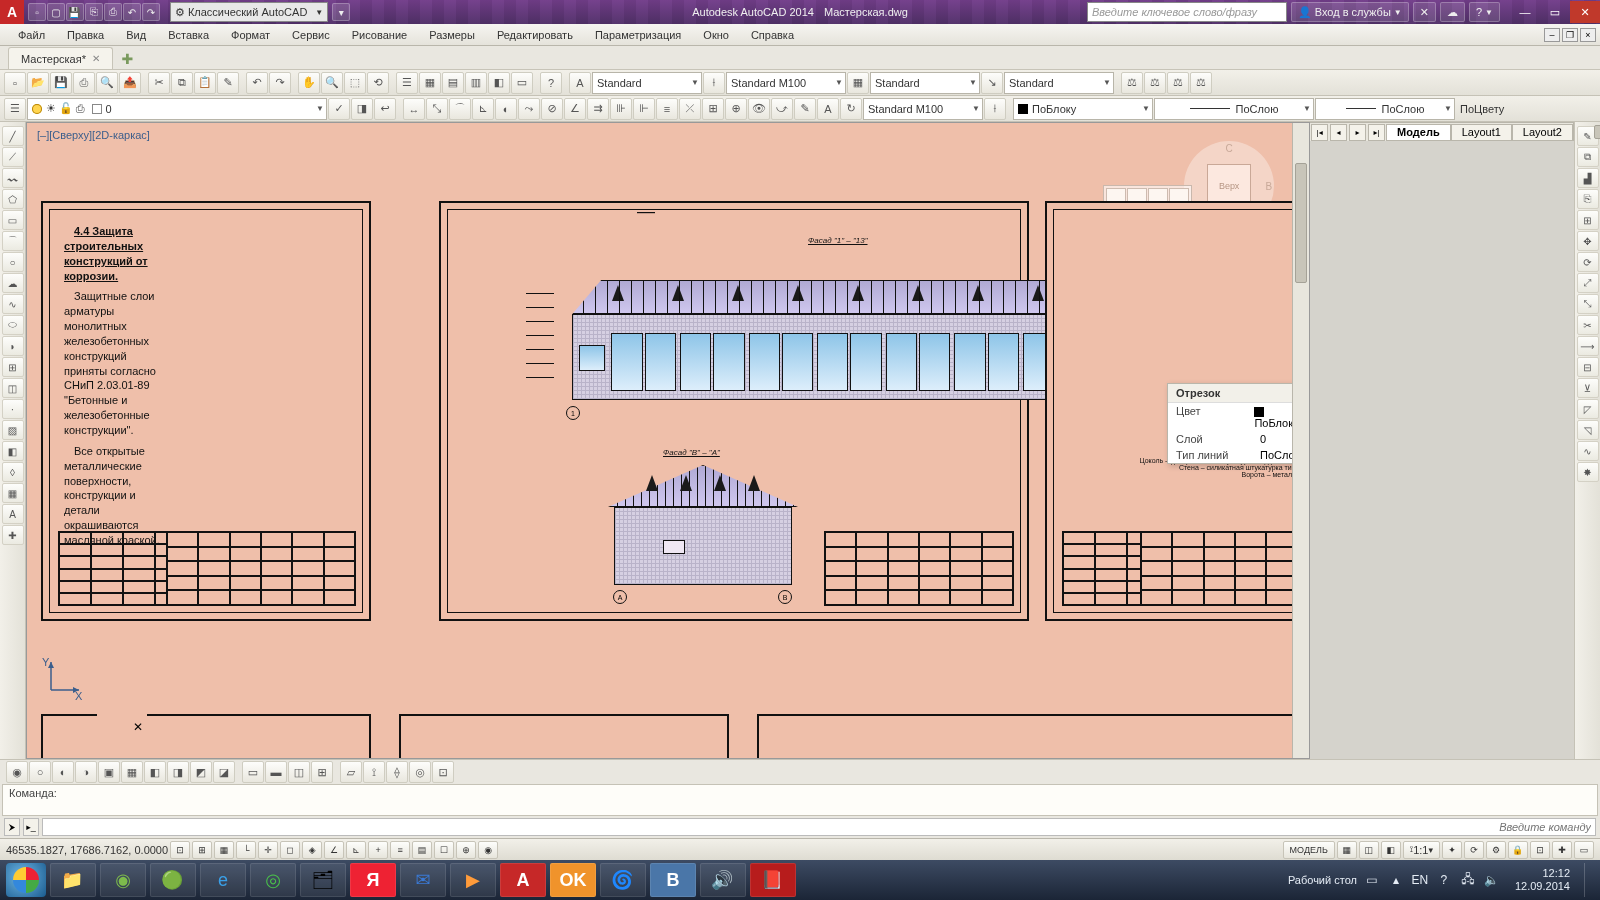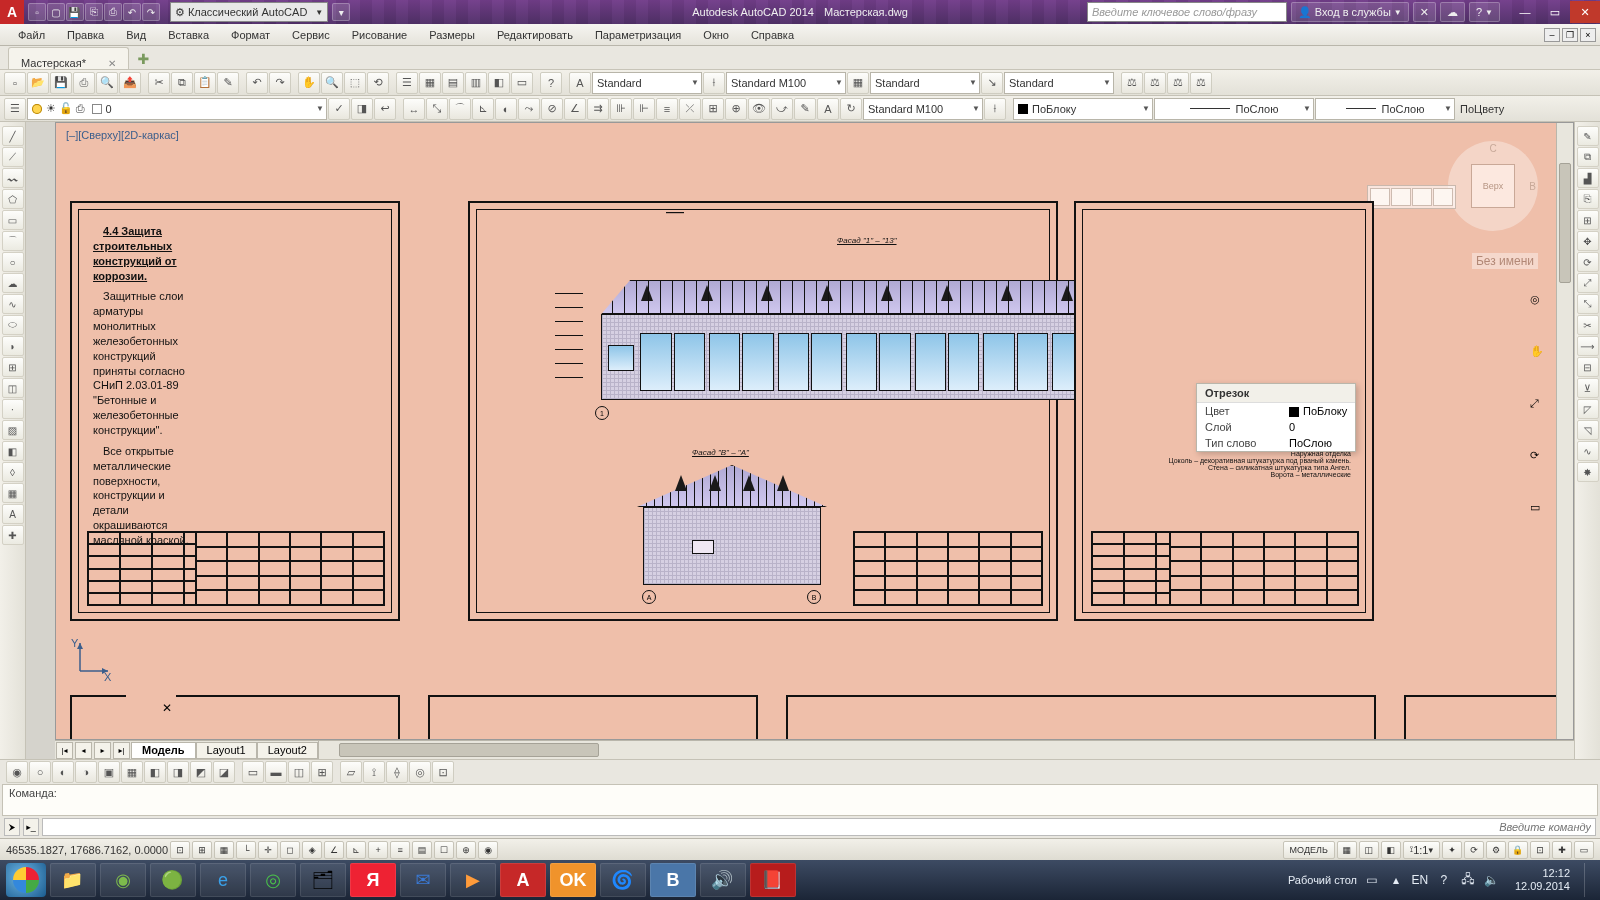--- a/index.html
+++ b/index.html
@@ -19,37 +19,37 @@
 .winbtns { display:flex; margin-left:6px; }
 .winbtn { width:30px; height:22px; display:flex; align-items:center; justify-content:center; color:#fff; font-size:11px; }
 .winbtn.close { background:#c0392b; }
 
 .menubar { height:22px; background:linear-gradient(#f6f5f1,#e5e3db); border-bottom:1px solid #b9b6ab; display:flex; align-items:center; padding:0 8px; gap:2px; position:relative;}
 .menubar .m { padding:2px 10px; color:#333; cursor:default; }
 .doc-winbtns{position:absolute; right:4px; display:flex; gap:2px;}
 .doc-winbtns span{width:16px;height:14px;border:1px solid #999;background:#eee;display:flex;align-items:center;justify-content:center;font-size:9px;}
 
 .doctabs { height:24px; background:#e9e7e0; border-bottom:1px solid #c7c4b8; display:flex; align-items:flex-end; padding-left:8px; }
-.doctab { height:22px; padding:0 12px; background:#f5f3ec; border:1px solid #c7c4b8; border-bottom:none; border-radius:3px 3px 0 0; display:flex; align-items:flex-end; gap:22px; font-size:11px; color:#333;}
+.doctab { height:22px; padding:0 12px; background:#f5f3ec; border:1px solid #c7c4b8; border-bottom:none; border-radius:3px 3px 0 0; display:flex; align-items:center; gap:6px; font-size:11px; color:#333;}
 .doctab .x{font-size:10px;color:#888;}
 .doc-plus{width:20px;height:20px;margin-left:4px;display:flex;align-items:center;justify-content:center;color:#7a9a5e;font-size:14px;}
 
 .toolbar{height:26px;background:linear-gradient(#f2f0e9,#e3e1d8);border-bottom:1px solid #c5c2b6;display:flex;align-items:center;padding:0 4px;gap:1px;}
 .tb{width:22px;height:22px;border:1px solid #cfcdc1;background:linear-gradient(#fdfdfb,#e9e7de);border-radius:2px;display:flex;align-items:center;justify-content:center;font-size:11px;color:#555;}
 .sep{width:5px;}
 .combo{height:22px;border:1px solid #b8b5a9;background:#fff;display:flex;align-items:center;padding:0 4px;font-size:11px;color:#333;position:relative;}
 .combo .dd{position:absolute;right:2px;font-size:8px;color:#555;}
 .layer-led{width:10px;height:10px;border-radius:50%;background:#ffd54f;margin-right:4px;box-shadow:0 0 0 1px #b8860b inset;}
 
 .main{flex:1;display:flex;min-height:0;}
 .vtb{width:26px;background:linear-gradient(90deg,#f2f0e9,#e3e1d8);border-right:1px solid #c5c2b6;display:flex;flex-direction:column;align-items:center;padding-top:4px;gap:1px;}
 .vtb.right{border-right:none;border-left:1px solid #c5c2b6;}
 .vb{width:22px;height:20px;border:1px solid #d4d1c5;background:linear-gradient(#fdfdfb,#ebeae1);border-radius:2px;display:flex;align-items:center;justify-content:center;font-size:10px;color:#555;}
 
-.canvas-wrap{flex:1;display:flex;flex-direction:column;min-width:0;padding-left:29px;}
+.canvas-wrap{flex:1;display:flex;min-width:0;}
 .canvas-area{flex:1;position:relative;background:#f5f0e8;border:1px solid #999;display:flex;}
 .drawing{flex:1;position:relative;background:#efbfaa;overflow:hidden;}
 .vscroll{width:17px;background:#e8e6dd;border-left:1px solid #b9b6ab;position:relative;}
 .vscroll .thumb{position:absolute;left:2px;right:2px;top:40px;height:120px;background:#c8c5b9;border:1px solid #a5a297;border-radius:2px;}
 .hscroll-row{height:19px;display:flex;background:#e8e6dd;border-top:1px solid #b9b6ab;}
 .model-tabs{display:flex;align-items:center;border-right:1px solid #b9b6ab;}
 .navbtn{width:17px;height:17px;border:1px solid #b9b6ab;background:#f4f2ea;display:flex;align-items:center;justify-content:center;font-size:8px;margin:1px;}
 .mtab{height:17px;padding:1px 10px;border:1px solid #b9b6ab;background:#f4f2ea;display:flex;align-items:center;font-size:11px;margin:1px 0;}
 .mtab.active{background:#fff;font-weight:bold;}
 .hscroll{flex:1;position:relative;}
@@ -667,21 +667,21 @@
           <div class="hdr">Отрезок</div>
           <div class="row">
               <span class="k">Цвет</span>
               <span><span class="sw"></span><span>ПоБлоку</span></span>
             </div>
           <div class="row">
               <span class="k">Слой</span>
               <span>0</span>
             </div>
           <div class="row">
-              <span class="k">Тип слово</span>
+              <span class="k">Тип линий</span>
               <span>ПоСлою</span>
             </div>
         </div>
 
         <div class="markers" style="left:610px;top:78px">—</div>
       </div>
       <div class="vscroll">
           <div class="thumb"></div>
         </div>
     </div>

